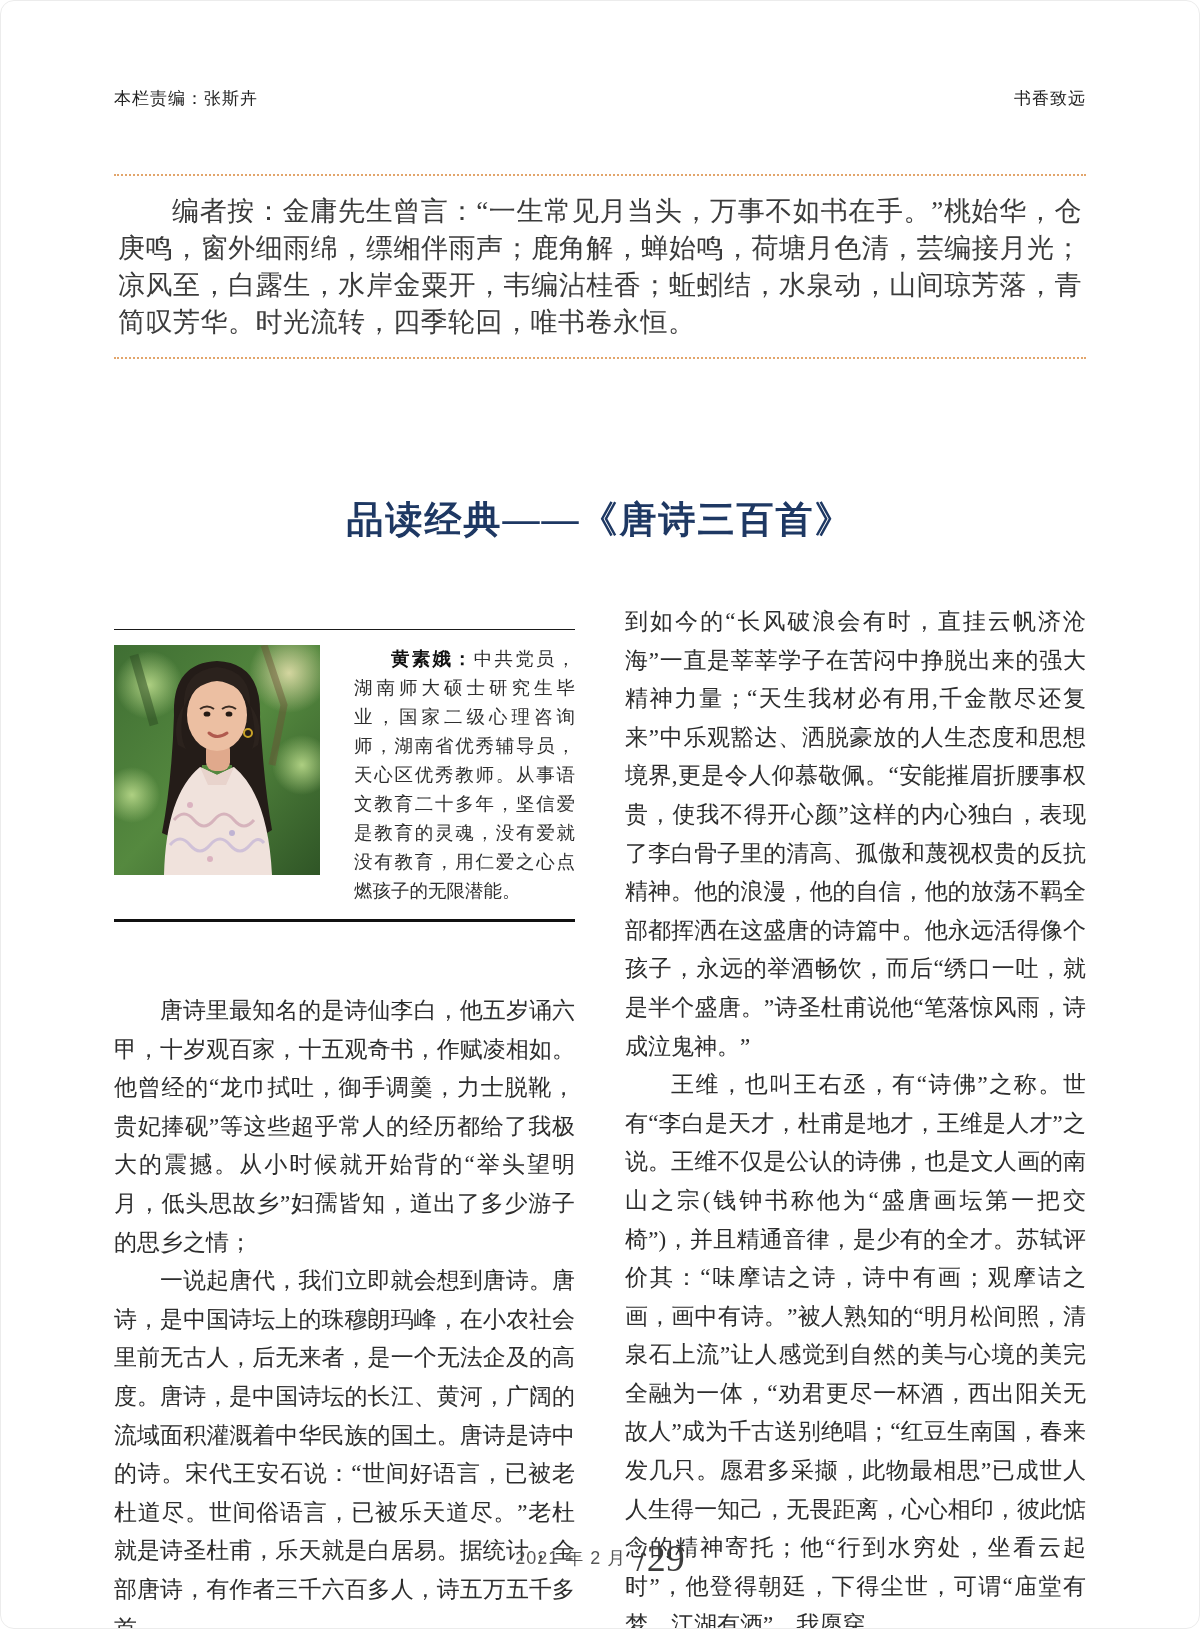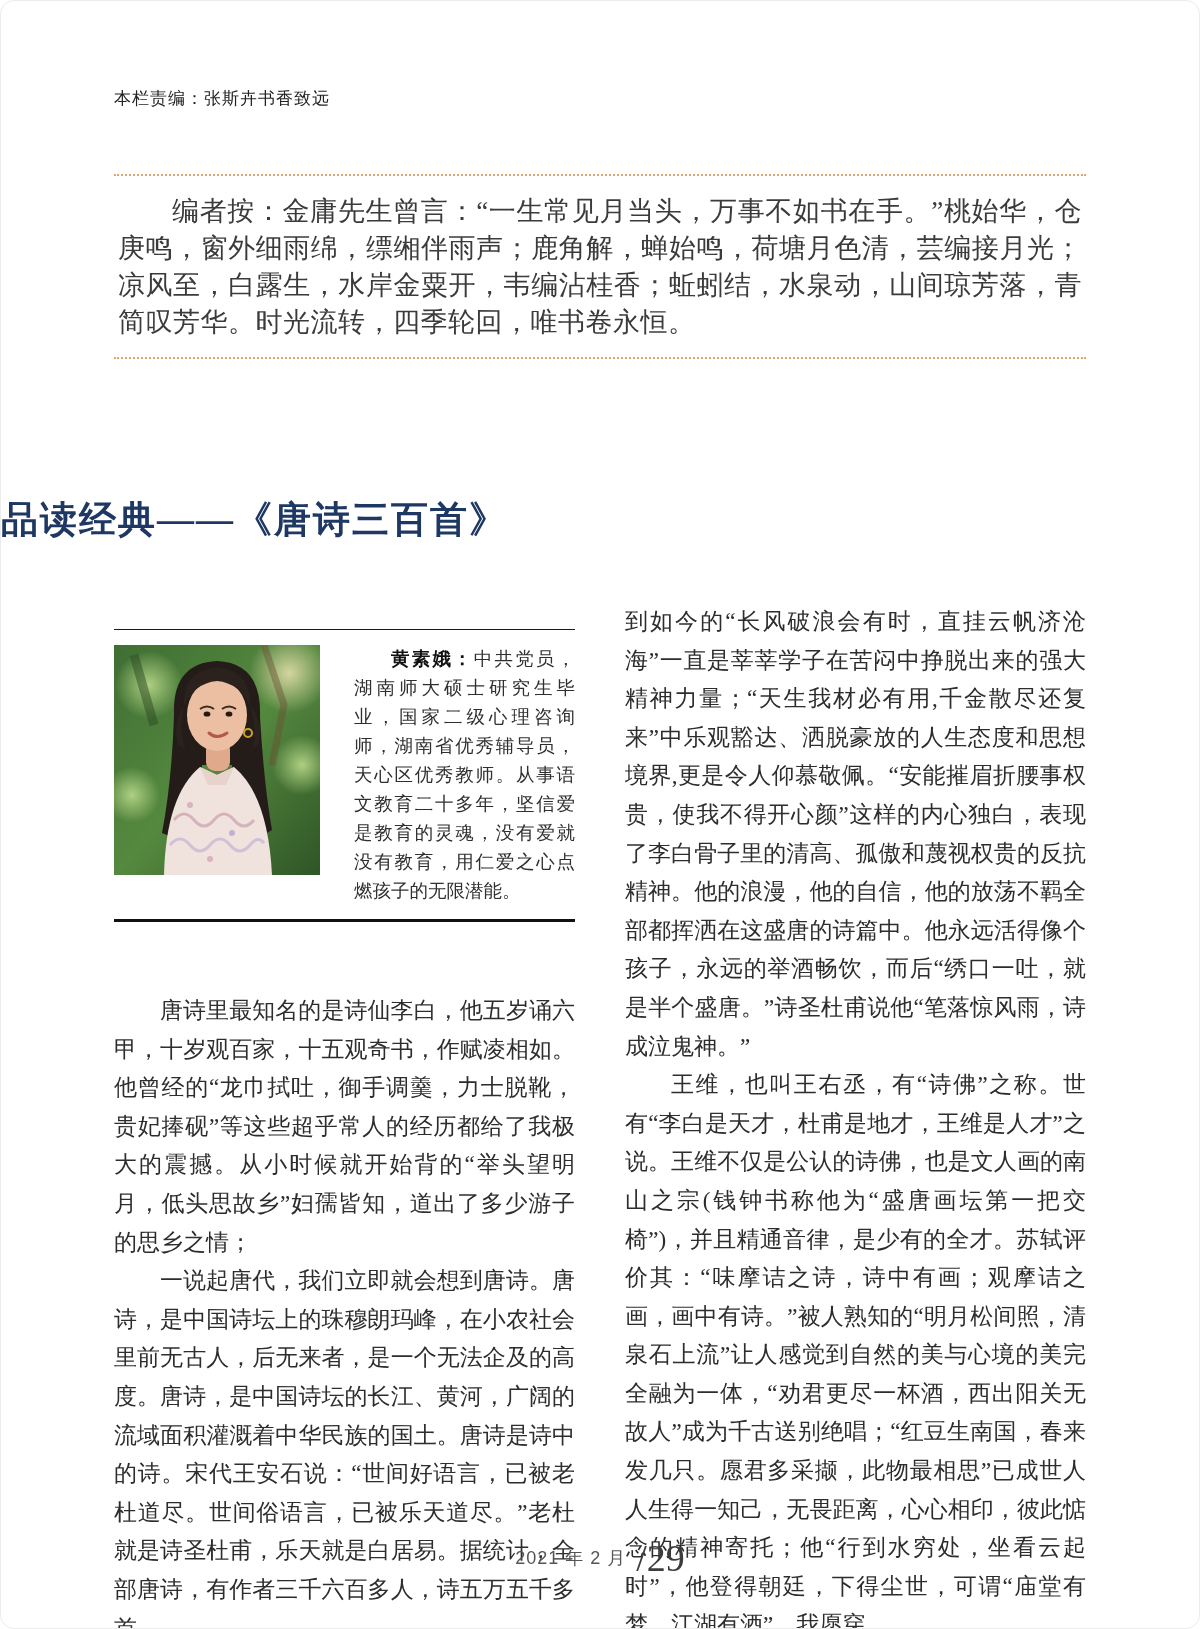--- a/index.html
+++ b/index.html
@@ -15,21 +15,21 @@
     border: 1px solid #ececec;
     border-radius: 14px;
     overflow: hidden;
     color: #2d2d2d;
   }
 
   
   .runhead {
     margin: 86px 113px 0 113px;
     display: flex;
-    justify-content: flex-start;
+    justify-content: space-between;
     font-family: "Liberation Sans", sans-serif;
     font-size: 17px;
     color: #222222;
     letter-spacing: 1px;
   }
 
   
   .editor-note {
     margin: 64px 113px 0 113px;
     border-top: 2px dotted #e2a56b;
@@ -41,21 +41,21 @@
     line-height: 37px;
     text-indent: 2em;
     text-align: justify;
     color: #3b3b3b;
     letter-spacing: 0.5px;
   }
 
   
   .title {
     margin-top: 136px;
-    text-align: left;
+    text-align: center;
     font-size: 37px;
     font-weight: bold;
     color: #1e3863;
     letter-spacing: 2px;
   }
   .author-line {
     margin-top: 30px;
     text-align: center;
     font-size: 23px;
     color: #2a2a2a;

